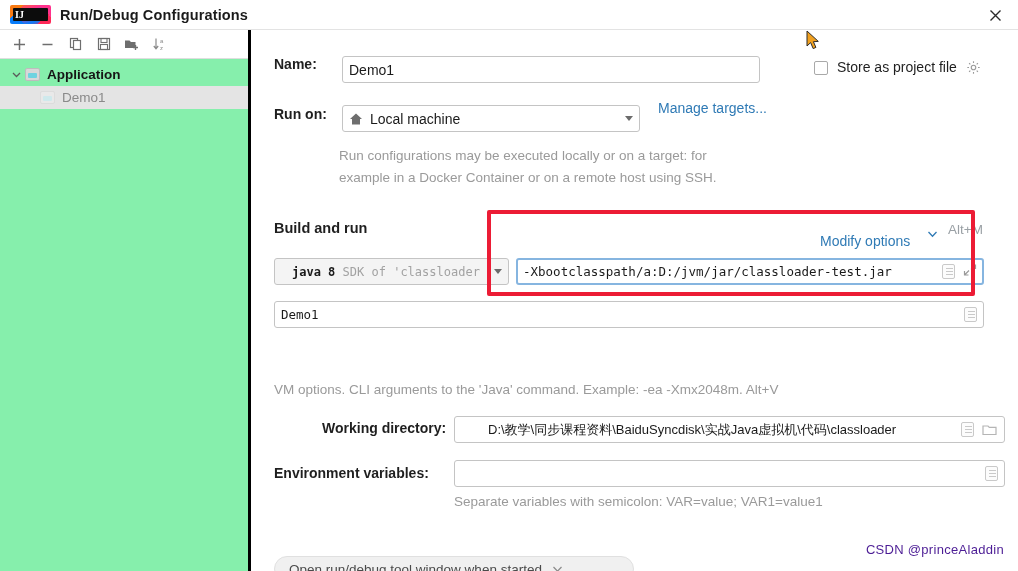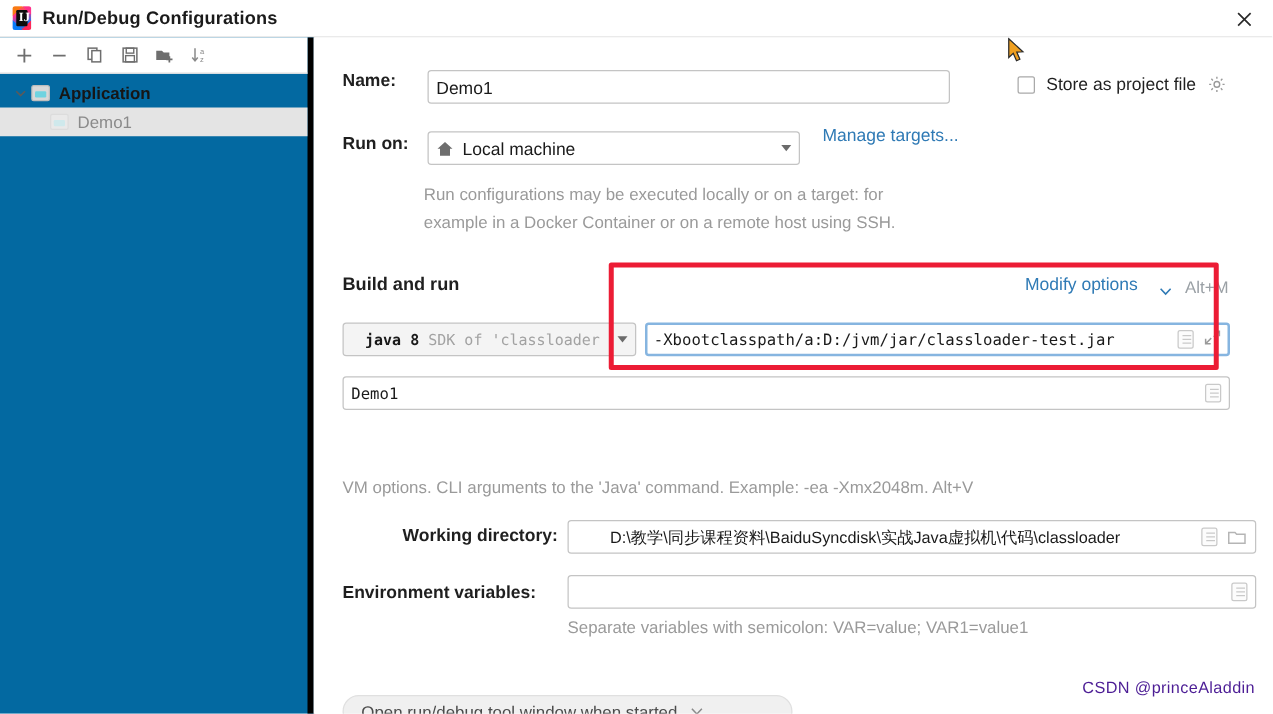--- a/index.html
+++ b/index.html
@@ -13,21 +13,21 @@
   #app { position: relative; width: 1018px; height: 571px; background:#fff; }
 
   
   .titlebar {
     position: absolute; left:0; top:0; width:1018px; height:30px;
     background:#ffffff;
     display:flex; align-items:center;
     border-bottom:1px solid #e3e3e3;
   }
   .idea-icon {
-    width:15px; height:19px; margin-left:10px; margin-right:9px;
+    width:41px; height:19px; margin-left:10px; margin-right:9px;
     position:relative; border-radius:2px; overflow:hidden;
     background:
       linear-gradient(135deg,#f97a12 0%, #f97a12 22%, transparent 22%),
       linear-gradient(225deg,#ff318c 0%, #ff318c 20%, transparent 20%),
       linear-gradient(45deg,#087cfa 0%, #087cfa 24%, transparent 24%),
       linear-gradient(315deg,#fe2857 0%, #fe2857 22%, transparent 22%),
       linear-gradient(160deg,#f97a12 0%, #ff318c 35%, #087cfa 75%, #fe2857 100%);
   }
   .idea-icon::after{
     content:""; position:absolute; left:3px; top:3px; right:3px; bottom:3px;
@@ -43,21 +43,21 @@
   }
   .close-btn{
     position:absolute; right:0; top:0; width:46px; height:30px;
     display:flex; align-items:center; justify-content:center;
     color:#2b2b2b; cursor:pointer;
   }
 
   
   .left-panel{
     position:absolute; left:0; top:30px; width:251px; height:541px;
-    background:#0369a1; border-right:5px solid #000000;
+    background:#86efac; border-right:3px solid #000000;
   }
   .lp-toolbar{
     height:29px; display:flex; align-items:center; gap:1px;
     padding-left:6px; border-bottom:1px solid #dedede; background:#fff;
   }
   .tb-btn{
     width:27px; height:25px; display:flex; align-items:center; justify-content:center;
     color:#6e6e6e; cursor:pointer;
   }
   .tree{ padding-top:4px; }
@@ -258,21 +258,21 @@
         <span>Local machine</span>
       </span>
       <span class="caret-dn"></span>
     </div>
     <div style="position:absolute; left:407px; top:70px;" class="link">Manage targets...</div>
 
     <div class="hint" style="position:absolute; left:88px; top:118px;">Run configurations may be executed locally or on a target: for</div>
     <div class="hint" style="position:absolute; left:88px; top:140px;">example in a Docker Container or on a remote host using SSH.</div>
 
     <div class="lbl b" style="position:absolute; left:23px; top:190px; font-size:14.5px;">Build and run</div>
-    <div class="link" style="position:absolute; left:569px; top:189px;">Modify options</div>
+    <div class="link" style="position:absolute; left:569px; top:203px;">Modify options</div>
     <div style="position:absolute; left:676px; top:195px;">
       <svg width="11" height="9" viewBox="0 0 11 9">
           <path d="M1.5 2 L5.5 6.2 L9.5 2" stroke="#2f7ab5" stroke-width="1.3" fill="none"></path>
         </svg>
     </div>
     <div class="muted-key" style="position:absolute; left:697px; top:192px;">Alt+M</div>
 
     <div class="field" style="position:absolute; left:23px; top:228px; width:235px; background:#f4f4f4; justify-content:space-between; font-family:'DejaVu Sans Mono', monospace; font-size:12px;padding-left:17px;">
       <span style="overflow:hidden; white-space:nowrap;">
         <b>java 8</b>

